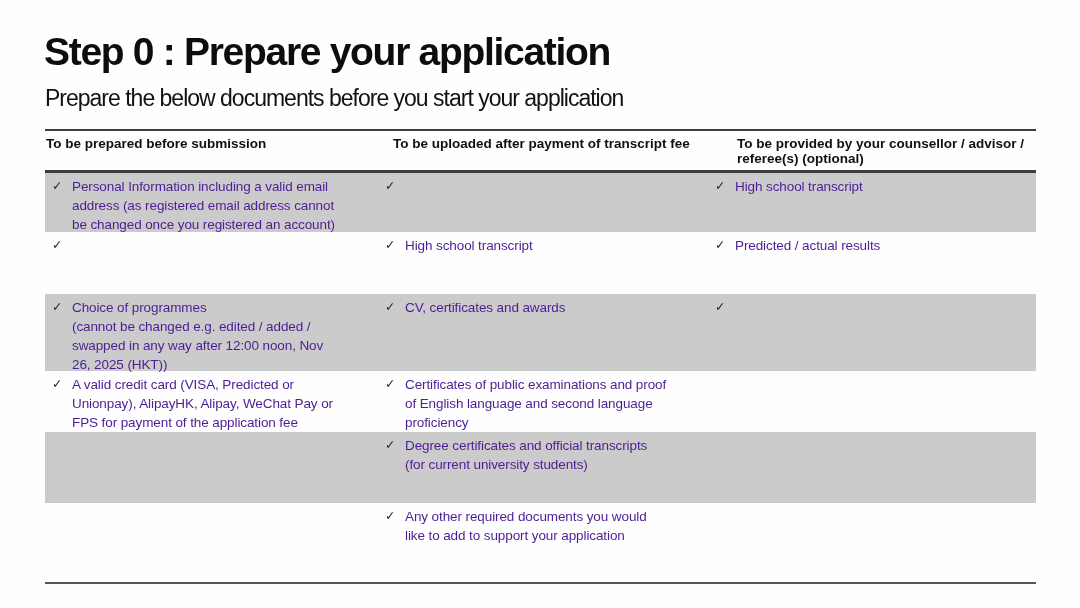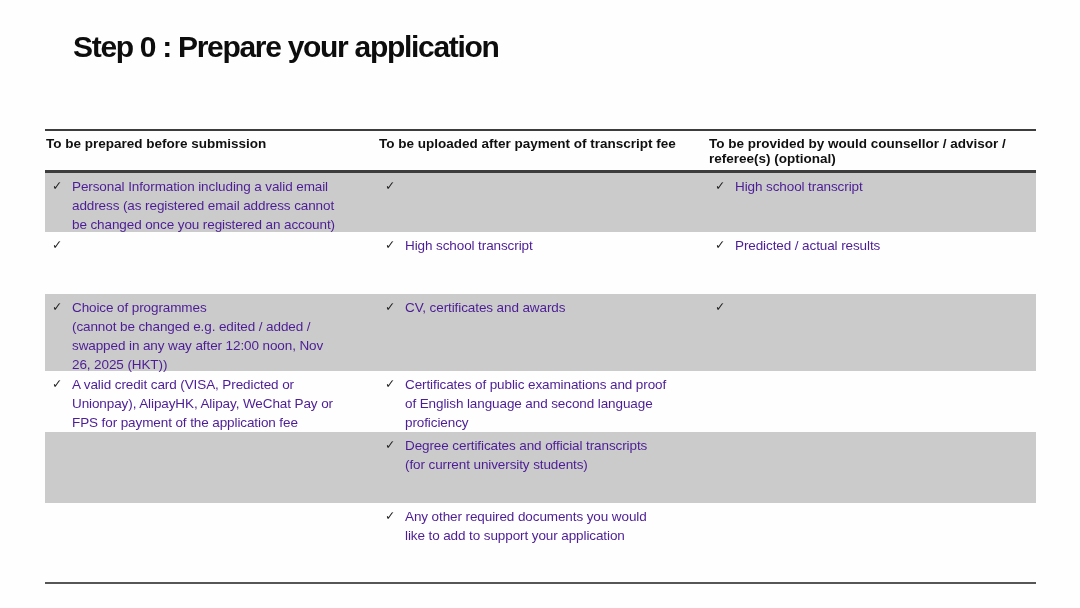--- a/index.html
+++ b/index.html
@@ -2,36 +2,35 @@
 <html><head>
 <meta charset="utf-8">
 <style>
   html,body{margin:0;padding:0;background:#ffffff;}
   .canvas{
     position:relative;width:1080px;height:608px;background:#fefefe;overflow:hidden;
     font-family:"Liberation Sans", sans-serif;color:#1c1c1c;
   }
   .title{
     position:absolute;left:44px;top:30px;width:900px;
-    font-size:30px;font-weight:700;letter-spacing:-1.3px;color:#0d0d0d;
+    font-size:39px;font-weight:700;letter-spacing:-1.3px;color:#0d0d0d;
     white-space:nowrap;
-    margin-left:29px;
   }
   .subtitle{
     position:absolute;left:45px;top:85px;width:900px;
     font-size:23px;font-weight:400;letter-spacing:-1px;color:#121212;
     white-space:nowrap;
   }
   .doc-table{
     position:absolute;left:45px;top:129px;width:991px;
     border-top:2px solid #3d3d3d;border-bottom:2px solid #565656;
   }
   .hdr-row{
     display:grid;grid-template-columns:333px 330px 328px;
-    border-bottom:3px solid #3d3d3d;background:#fefefe;
+    border-bottom:3px solid #3d3d3d;background:#fefefe;gap:14px;
   }
   .hdr-cell{
     padding:5px 10px 4px 1px;
     font-size:13.5px;font-weight:700;line-height:15px;color:#101010;
     white-space:pre-line;
   }
   .row{display:grid;grid-template-columns:333px 330px 328px;}
   .shaded{background:#cbcbcb;}
   .plain{background:#fefefe;}
   .r1{height:59px;} .r2{height:62px;} .r3{height:77px;}
@@ -46,27 +45,28 @@
     font-size:13.5px;line-height:19px;color:#4c1d95;
     white-space:pre-wrap;letter-spacing:-0.1px;
   }
 </style>
 </head>
 <body>
 
 <div class="canvas">
 
   <div class="title">Step 0 : Prepare your application</div>
+  <div class="subtitle">Prepare the below documents before you start your application</div>
 
   <div class="doc-table">
 
     <div class="hdr-row">
       <div class="hdr-cell">To be prepared before submission</div>
       <div class="hdr-cell">To be uploaded after payment of transcript fee</div>
-      <div class="hdr-cell">To be provided by would counsellor / advisor /
+      <div class="hdr-cell">To be provided by your counsellor / advisor /
 referee(s) (optional)</div>
     </div>
 
     <div class="row r1 shaded">
       <div class="cell">
         <span class="chk">✓</span>
         <div class="txt">Personal Information including a valid email
 address (as registered email address cannot
 be changed once you registered an account)</div>
       </div>

